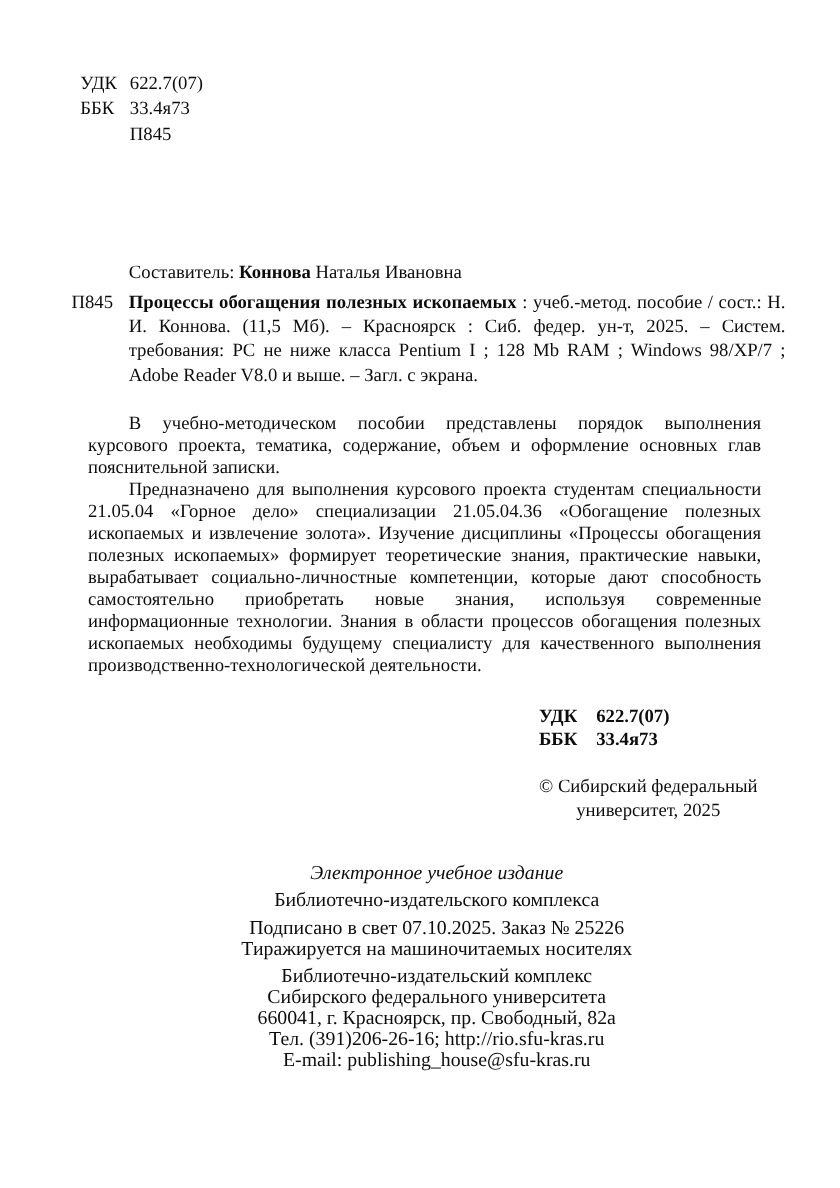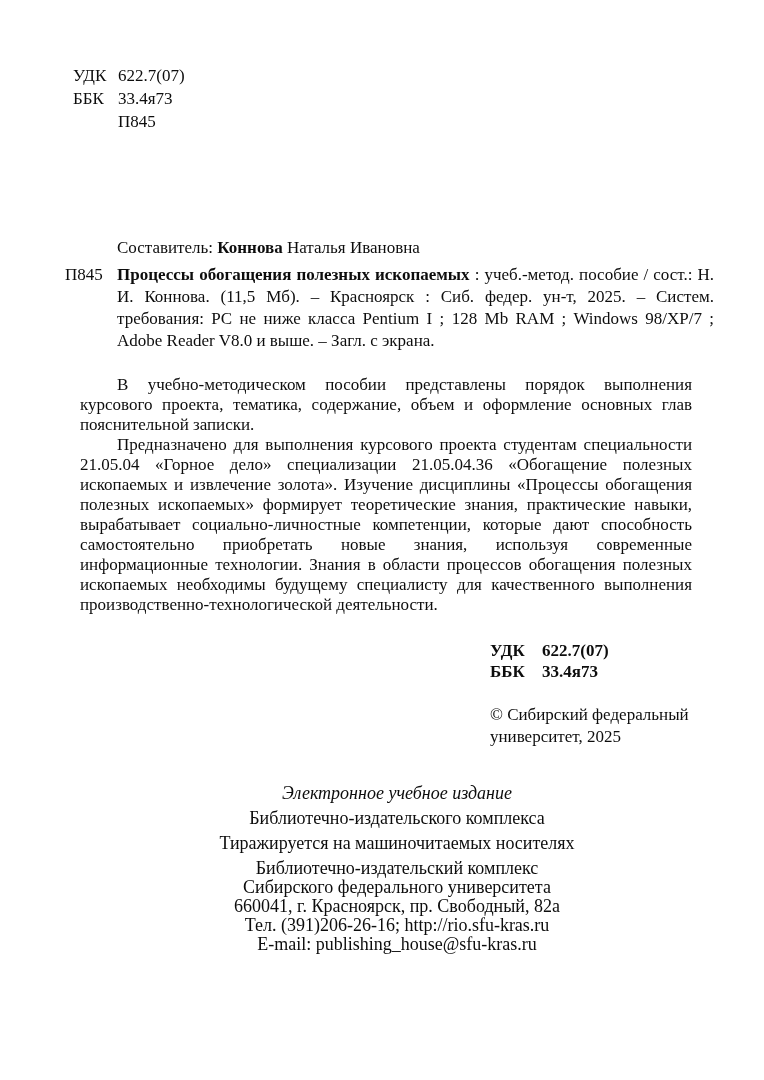--- a/index.html
+++ b/index.html
@@ -64,20 +64,21 @@
     line-height: 21px;
   }
   .udk-right .lbl { display: inline-block; width: 52px; }
 
   
   .copyright {
     position: absolute;
     left: 490px;
     top: 704px;
     line-height: 22px;
+    text-align: center;
   }
 
   
   .colophon {
     position: absolute;
     left: 80px;
     top: 784px;
     width: 634px;
     text-align: center;
     font-size: 18px;
@@ -134,20 +135,21 @@
     <div>© Сибирский федеральный</div>
     <div>университет, 2025</div>
   </div>
 
   <div class="colophon">
     <div class="edition">Электронное учебное издание</div>
     <div class="group">
       <div>Библиотечно-издательского комплекса</div>
     </div>
     <div class="group">
+      <div>Подписано в свет 07.10.2025. Заказ № 25226</div>
       <div>Тиражируется на машиночитаемых носителях</div>
     </div>
     <div class="group">
       <div>Библиотечно-издательский комплекс</div>
       <div>Сибирского федерального университета</div>
       <div>660041, г. Красноярск, пр. Свободный, 82а</div>
       <div>Тел. (391)206-26-16; http://rio.sfu-kras.ru</div>
       <div>E-mail: publishing_house@sfu-kras.ru</div>
     </div>
   </div>

